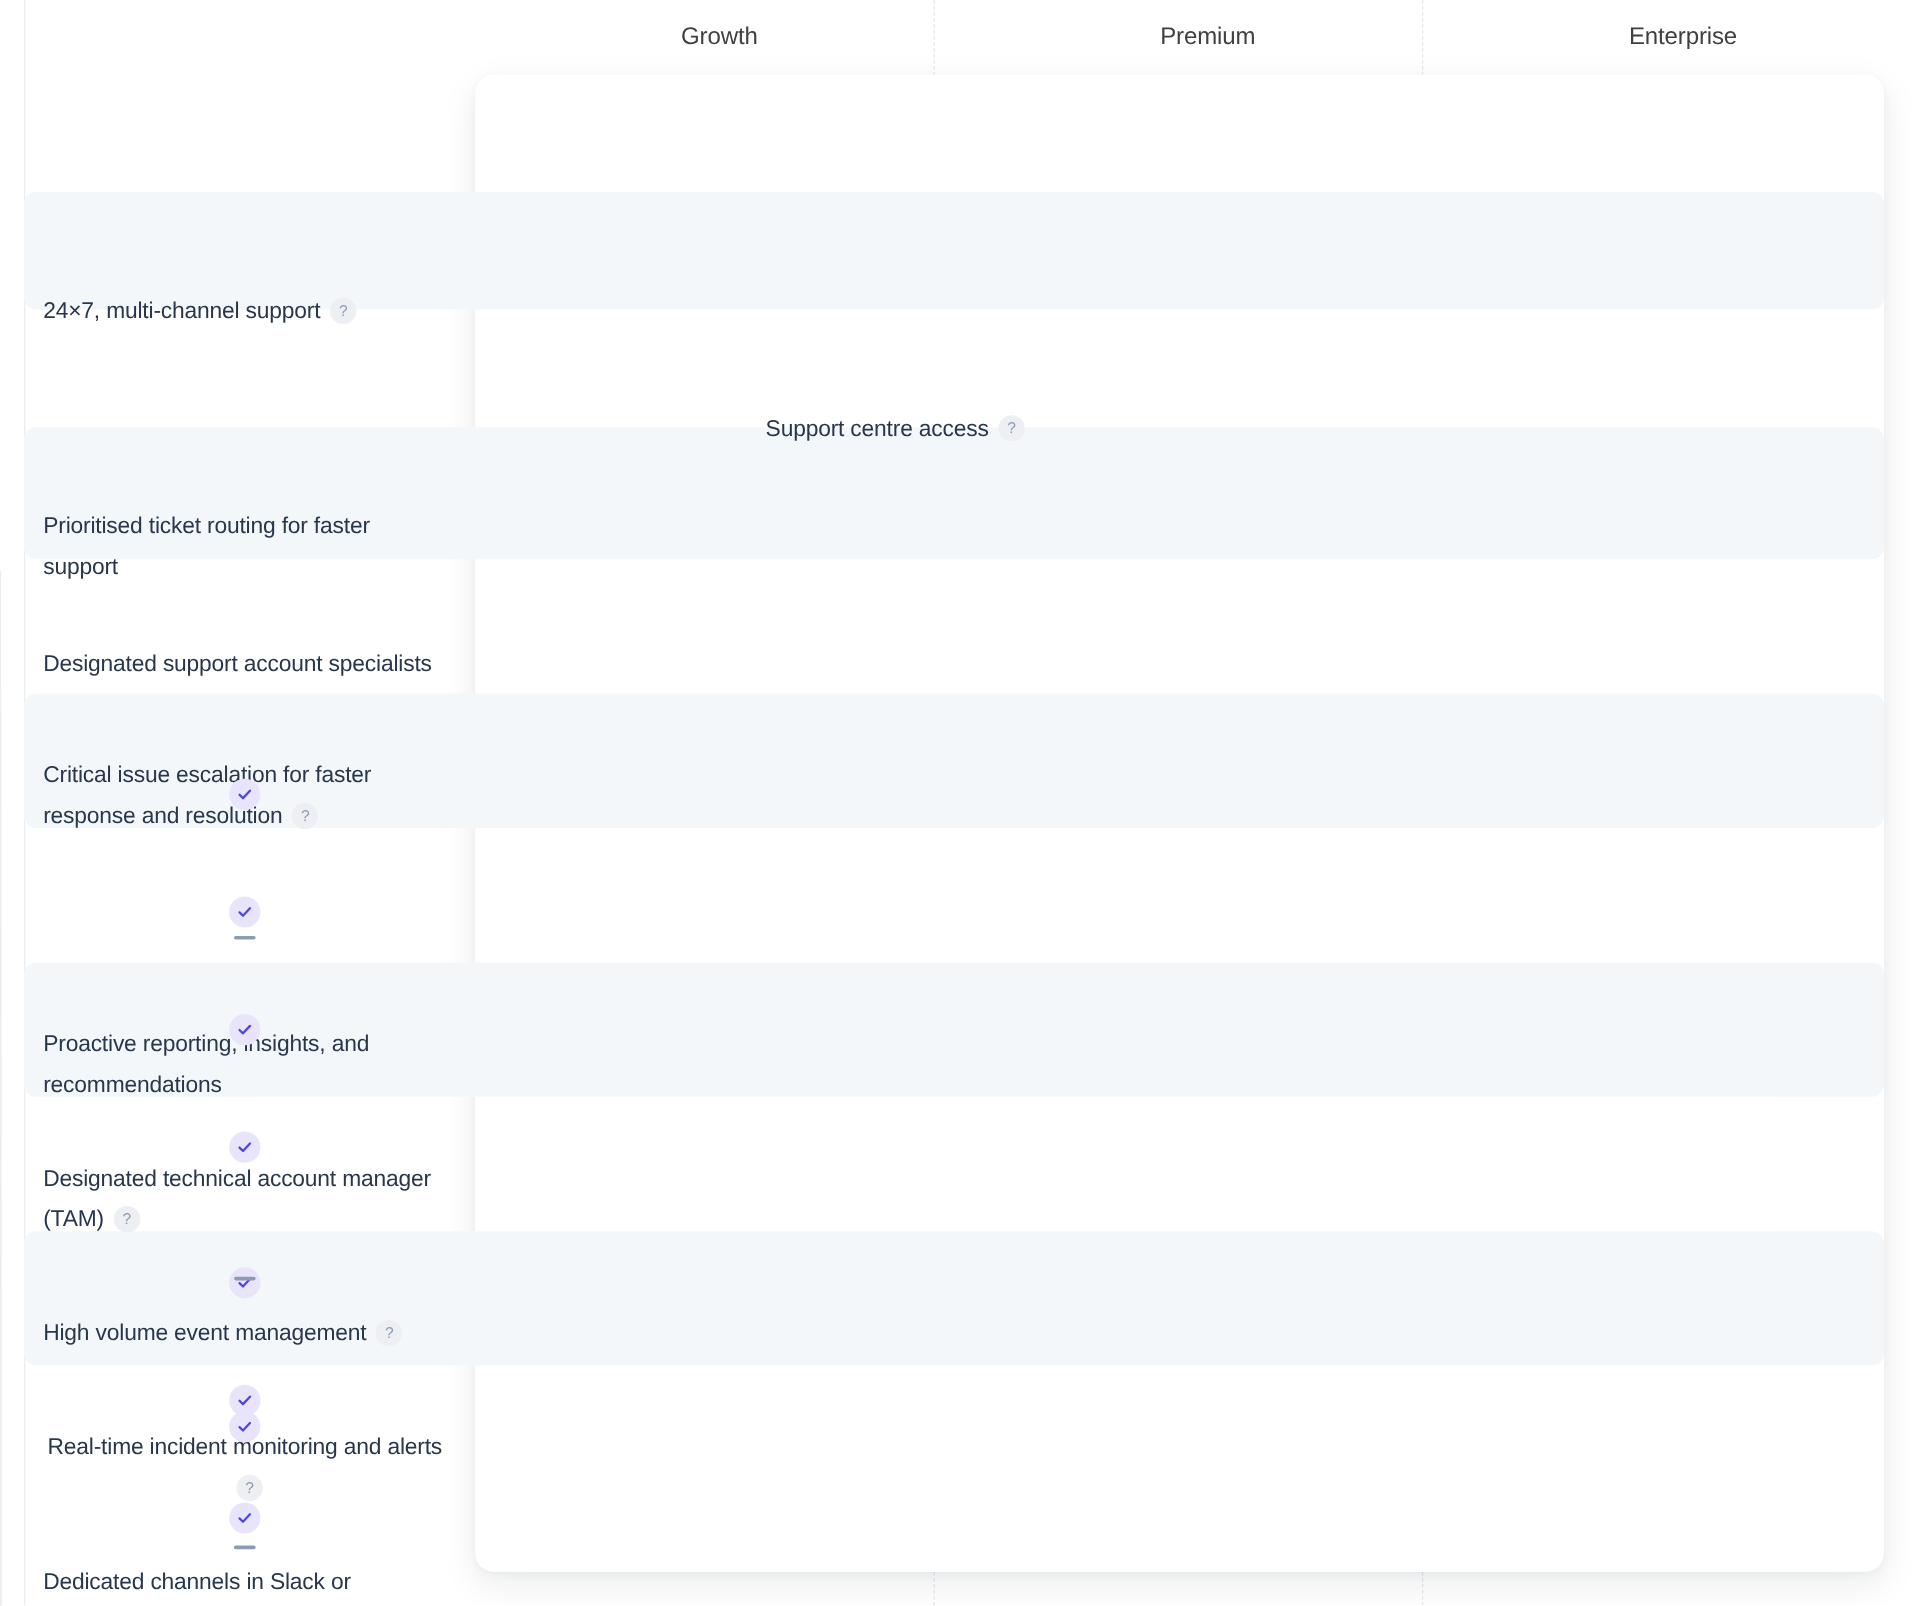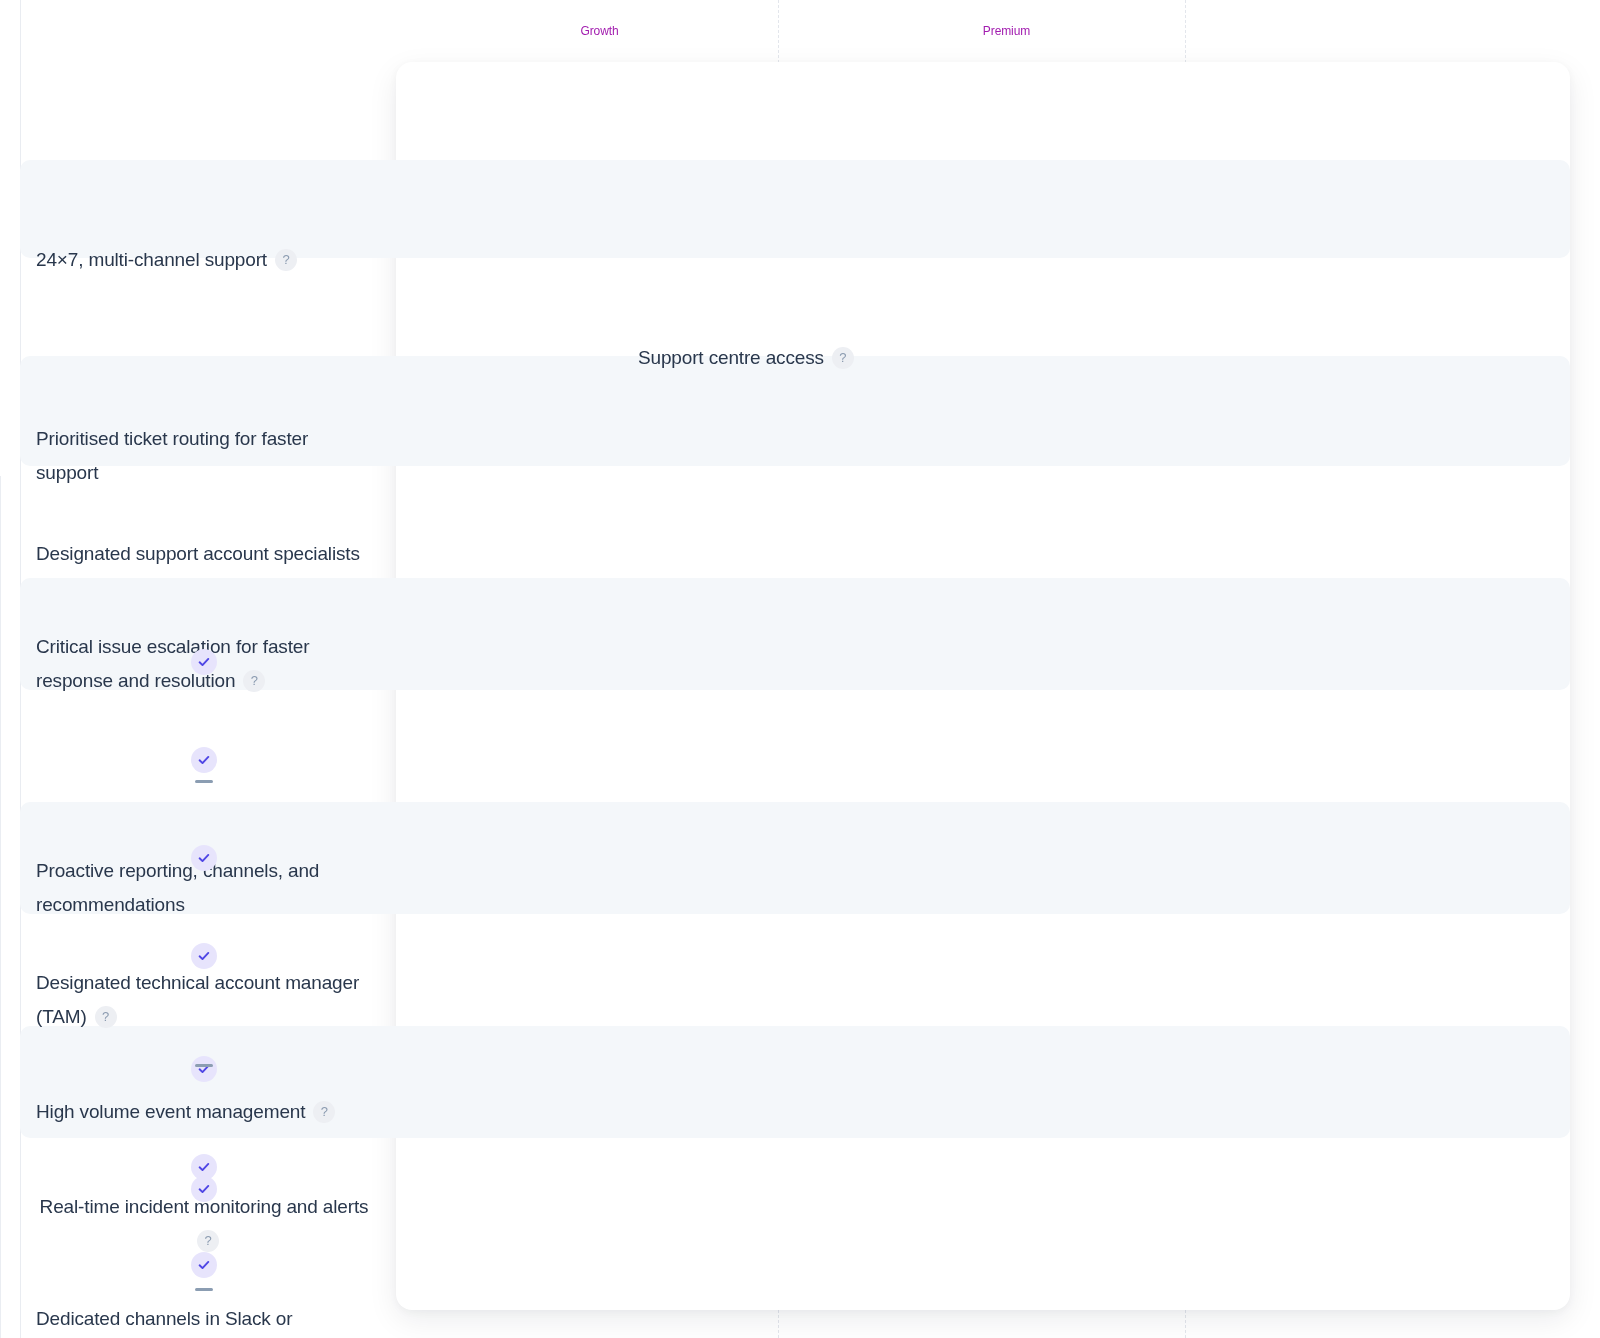--- a/index.html
+++ b/index.html
@@ -81,23 +81,23 @@
     width: 407px;
     display: flex;
     align-items: center;
     justify-content: center;
     position: relative;
     align-self: stretch;
   }
   .plan-cell.enterprise { flex: 0 0 385px; width: 385px; }
 
   .plan-head-label {
-    font-size: 12px;
+    font-size: 20px;
     font-weight: 500;
-    color: #a21caf;
+    color: #404040;
     letter-spacing: -0.1px;
   }
 
   
   .row {
     display: flex;
     align-items: stretch;
     min-height: 98px;
     position: relative;
     flex-direction: column;
@@ -200,20 +200,23 @@
   <div class="table">
 
     <div class="head-row">
       <div class="feature-cell"></div>
       <div class="plan-cell">
         <span class="plan-head-label">Growth</span>
       </div>
       <div class="plan-cell">
         <span class="plan-head-label">Premium</span>
       </div>
+      <div class="plan-cell enterprise">
+        <span class="plan-head-label">Enterprise</span>
+      </div>
     </div>
 
     <div id="rows-container">
         <div class="row" style="height: 98px;">
           <div class="stripe-bg"></div>
           <div class="feature-cell body">
             <div class="feature-text">24×7, multi-channel support<span class="help-icon">?</span></div>
           </div>
           <div class="plan-cell">
             <div class="cell-divider"></div>
@@ -375,21 +378,21 @@
             <div class="check">
               <svg width="14" height="14" viewBox="0 0 14 14" aria-hidden="true">
                 <path d="M2.6 7.3 L5.5 10.1 L11.3 3.9" fill="none" stroke="#4f46e5" stroke-width="1.9" stroke-linecap="round" stroke-linejoin="round"></path>
               </svg>
             </div>
           </div>
         </div>
         <div class="row" style="height: 112px;">
           <div class="stripe-bg"></div>
           <div class="feature-cell body">
-            <div class="feature-text">Proactive reporting, channels, and recommendations</div>
+            <div class="feature-text">Proactive reporting, insights, and recommendations</div>
           </div>
           <div class="plan-cell">
             <div class="cell-divider"></div>
             <div class="dash"></div>
           </div>
           <div class="plan-cell">
             <div class="cell-divider"></div>
             <div class="check">
               <svg width="14" height="14" viewBox="0 0 14 14" aria-hidden="true">
                 <path d="M2.6 7.3 L5.5 10.1 L11.3 3.9" fill="none" stroke="#4f46e5" stroke-width="1.9" stroke-linecap="round" stroke-linejoin="round"></path>

